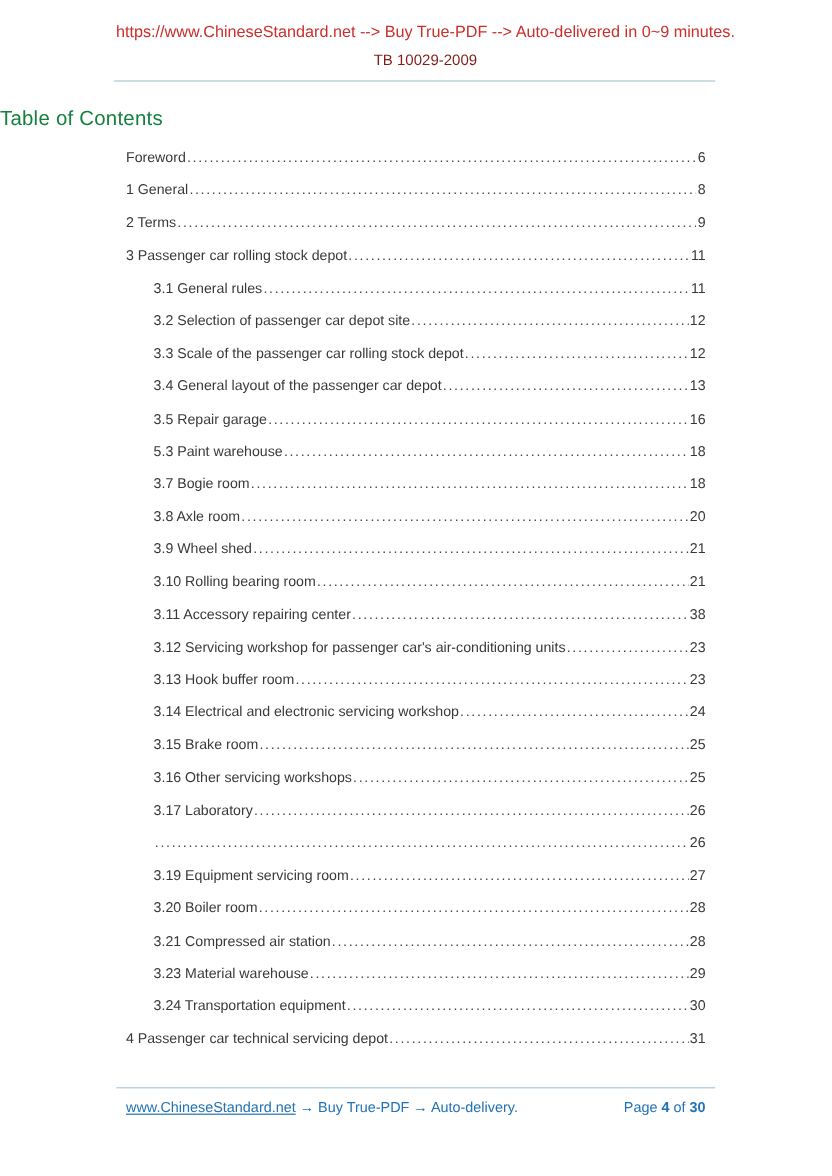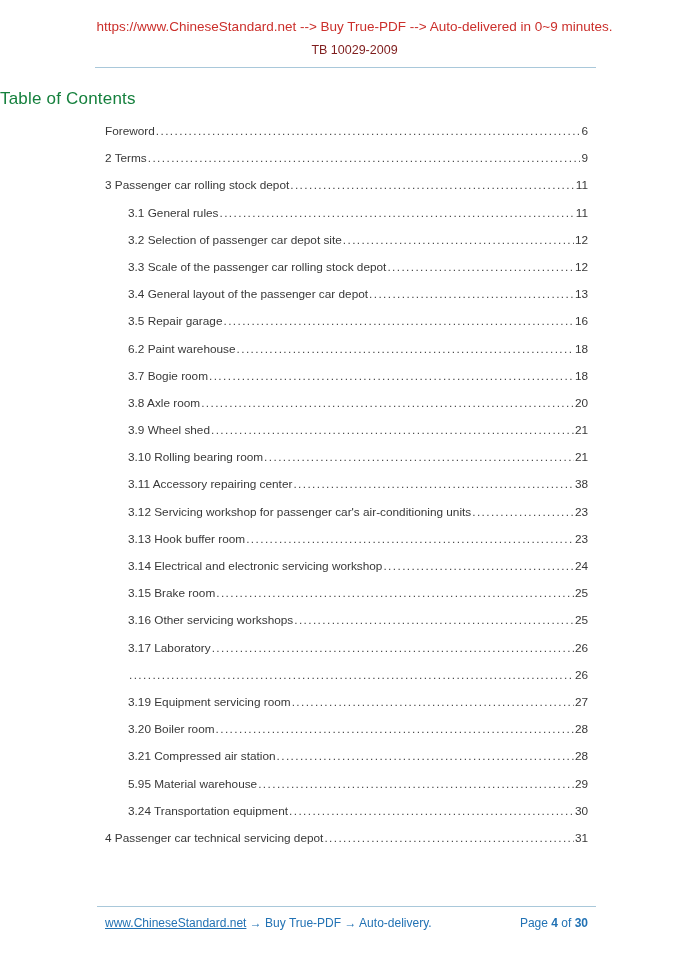--- a/index.html
+++ b/index.html
@@ -106,20 +106,25 @@
 
   <div class="doc-title">Table of Contents</div>
 
   <div class="toc">
     <div class="toc-row lvl0">
       <span class="toc-title">Foreword</span>
         <span class="toc-dots"></span>
         <span class="toc-page">6</span>
     </div>
     <div class="toc-row lvl0">
+      <span class="toc-title">1 General</span>
+        <span class="toc-dots"></span>
+        <span class="toc-page">8</span>
+    </div>
+    <div class="toc-row lvl0">
       <span class="toc-title">2 Terms</span>
         <span class="toc-dots"></span>
         <span class="toc-page">9</span>
     </div>
     <div class="toc-row lvl0">
       <span class="toc-title">3 Passenger car rolling stock depot</span>
         <span class="toc-dots"></span>
         <span class="toc-page">11</span>
     </div>
     <div class="toc-row lvl1">
@@ -141,21 +146,21 @@
       <span class="toc-title">3.4 General layout of the passenger car depot</span>
         <span class="toc-dots"></span>
         <span class="toc-page">13</span>
     </div>
     <div class="toc-row lvl1">
       <span class="toc-title">3.5 Repair garage</span>
         <span class="toc-dots"></span>
         <span class="toc-page">16</span>
     </div>
     <div class="toc-row lvl1">
-      <span class="toc-title">6.2 Paint warehouse</span>
+      <span class="toc-title">5.3 Paint warehouse</span>
         <span class="toc-dots"></span>
         <span class="toc-page">18</span>
     </div>
     <div class="toc-row lvl1">
       <span class="toc-title">3.7 Bogie room</span>
         <span class="toc-dots"></span>
         <span class="toc-page">18</span>
     </div>
     <div class="toc-row lvl1">
       <span class="toc-title">3.8 Axle room</span>
@@ -220,21 +225,21 @@
       <span class="toc-title">3.20 Boiler room</span>
         <span class="toc-dots"></span>
         <span class="toc-page">28</span>
     </div>
     <div class="toc-row lvl1">
       <span class="toc-title">3.21 Compressed air station</span>
         <span class="toc-dots"></span>
         <span class="toc-page">28</span>
     </div>
     <div class="toc-row lvl1">
-      <span class="toc-title">5.95 Material warehouse</span>
+      <span class="toc-title">3.23 Material warehouse</span>
         <span class="toc-dots"></span>
         <span class="toc-page">29</span>
     </div>
     <div class="toc-row lvl1">
       <span class="toc-title">3.24 Transportation equipment</span>
         <span class="toc-dots"></span>
         <span class="toc-page">30</span>
     </div>
     <div class="toc-row lvl0">
       <span class="toc-title">4 Passenger car technical servicing depot</span>

